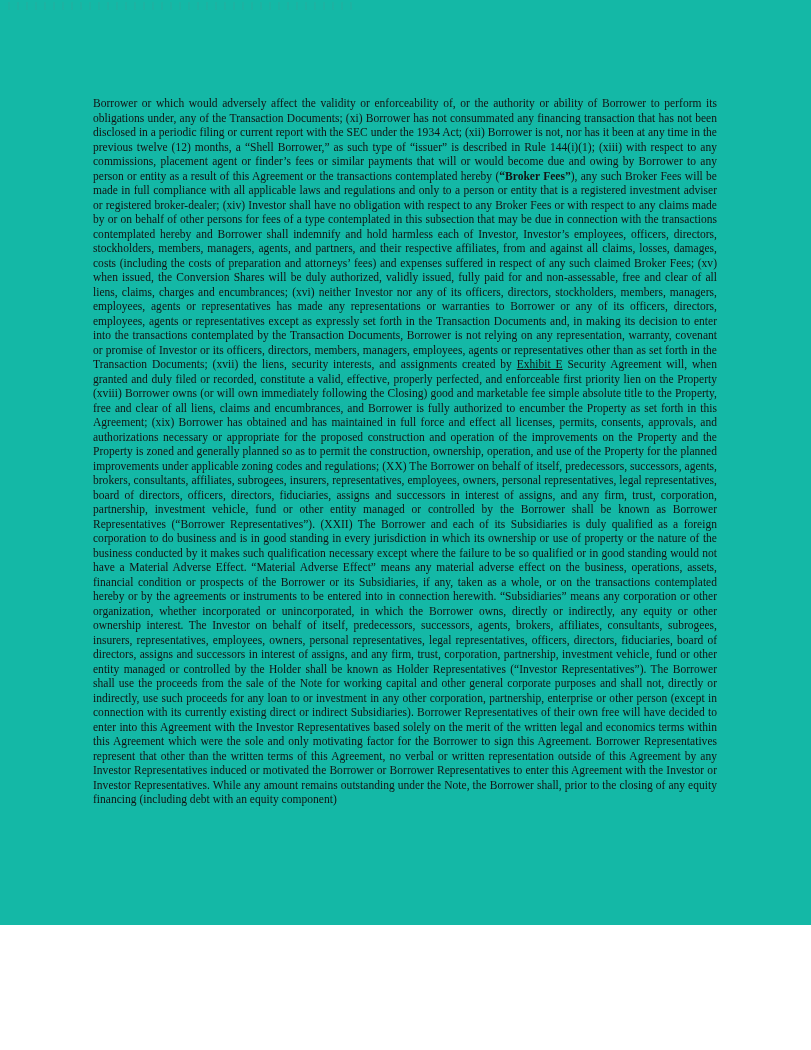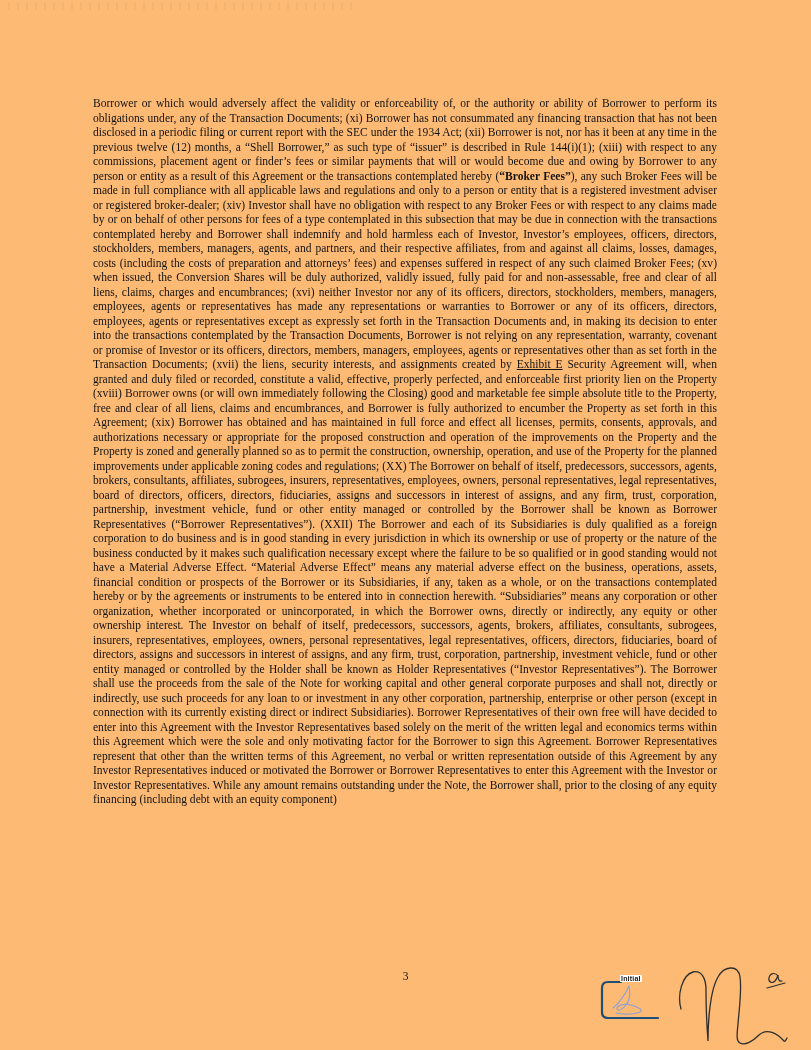--- a/index.html
+++ b/index.html
@@ -1,19 +1,19 @@
 <!DOCTYPE html>
 <html><head>
 <meta charset="utf-8">
 <style>
   html, body { margin:0; padding:0; background:#ffffff; }
   .page {
     position:relative;
-    width:811px; height:1050px;
-    background:#fdba74;
+    width:811px; height:925px;
+    background:#14b8a6;
     font-family:"Liberation Serif", serif;
     color:#121212;
     overflow:hidden;
   }
   .scan-noise {
     position:absolute; left:8px; top:2px; width:350px; height:8px;
     background:repeating-linear-gradient(90deg, rgba(120,120,120,0.18) 0 2px, rgba(255,255,255,0) 2px 9px);
     opacity:0.5;
   }
   .content {

